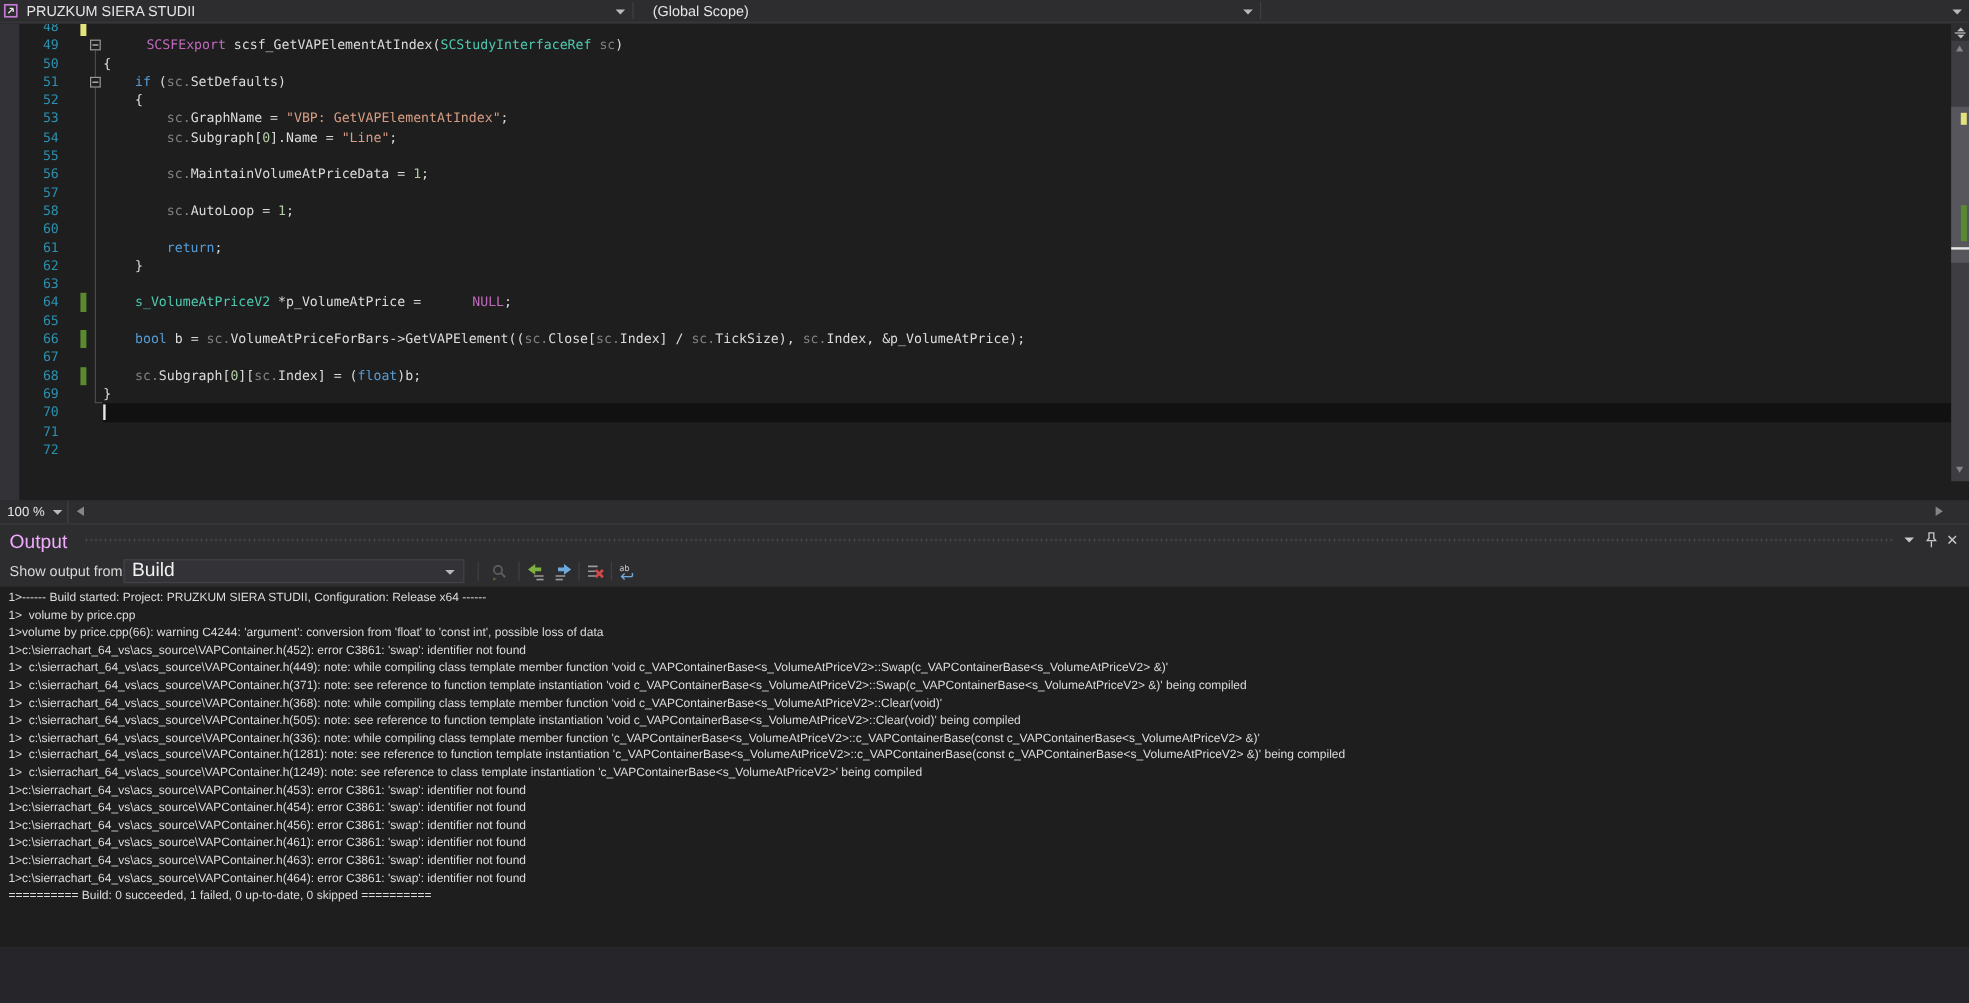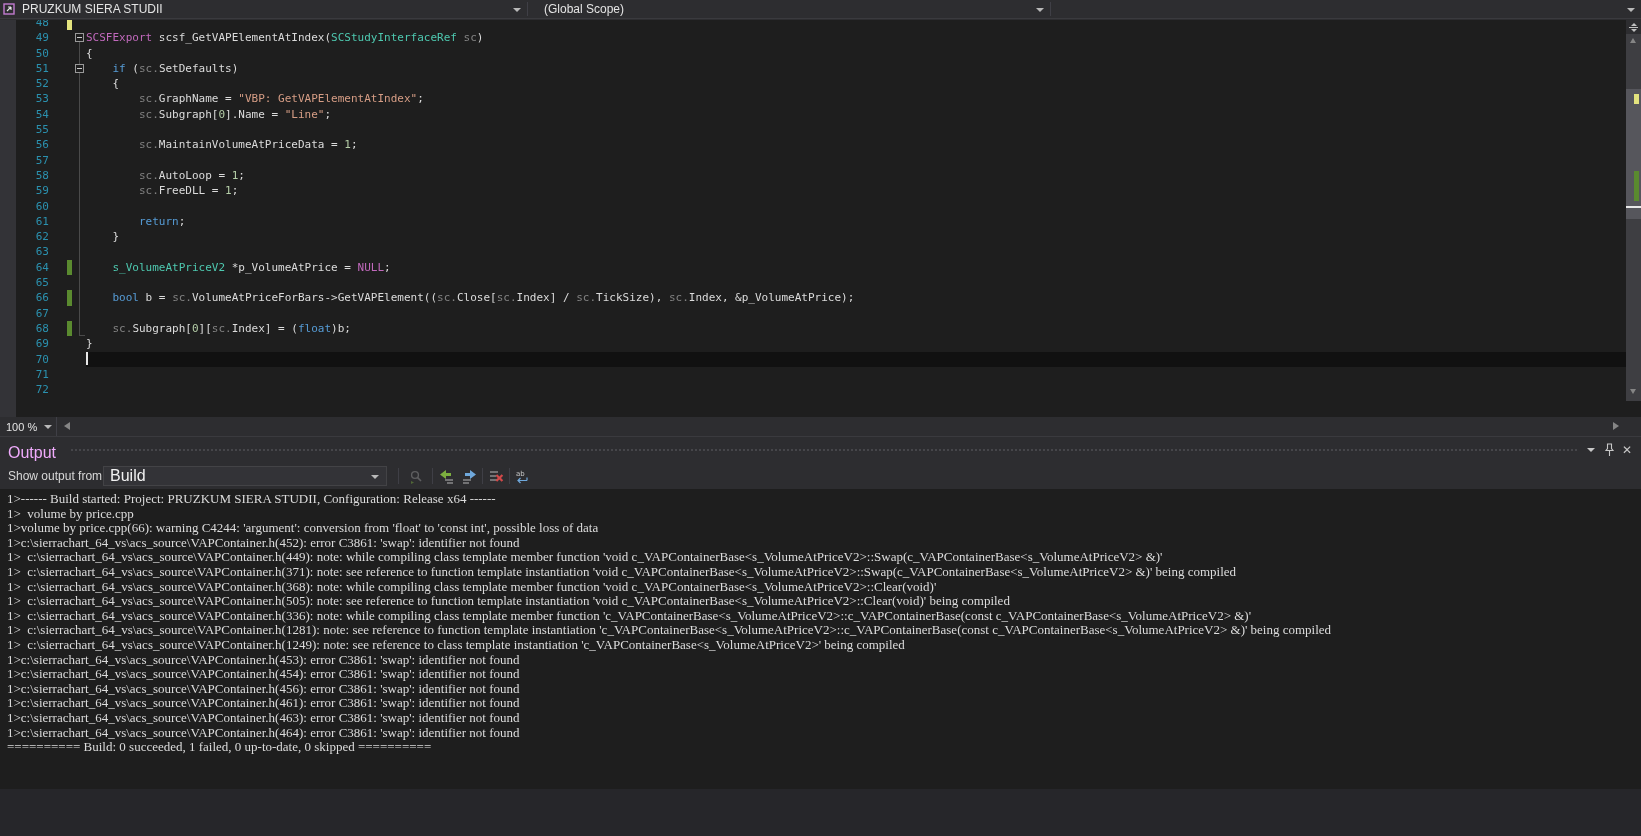--- a/index.html
+++ b/index.html
@@ -38,21 +38,21 @@
   .col-marker .marker { position:absolute; left:12px; top:0; bottom:0; width:5px; }
   .marker-yellow { background:var(--change-unsaved); }
   .marker-green  { background:var(--change-saved); }
   .col-fold { width:11px; position:relative; }
   .fold-box { position:absolute; left:0; top:3px; width:9px; height:9px; border:1px solid #999999;
     background:#1e1e1e; z-index:2; }
   .fold-box::after { content:""; position:absolute; left:1px; right:1px; top:3px; height:1px; background:#cccccc; }
   .col-code { color:var(--text); }
   .tok-kw { color:var(--keyword); }
   .tok-type { color:var(--type); }
-  .tok-macro { color:var(--macro); }
+  .tok-macro { color:var(--macro);margin-left:36px; }
   .tok-str { color:var(--string); }
   .tok-num { color:var(--number); }
   .tok-gray { color:var(--muted); }
   .tok-plain { color:var(--text); }
   .caret { display:inline-block; width:1.5px; height:13px; background:#e8e8e8; vertical-align:middle; margin-top:-2px; }
   .outline-line { position:absolute; left:79px; width:1px; background:#4a4a4a; z-index:1; }
   .outline-tick { position:absolute; left:79px; width:6px; height:1px; background:#4a4a4a; z-index:1; }
 
   
   .vscroll { position:absolute; right:0; top:0; width:15px; height:381px; background:#3e3e42; }
@@ -101,21 +101,21 @@
     border:1px solid #434346; color:#f1f1f1; font-size:16px; display:flex; align-items:center;
     padding-left:6px; }
   .combo .chev { position:absolute; right:7px; top:8px; }
   .otb-sep { position:absolute; top:5px; width:1px; height:16px; background:#3f3f46; }
   .icon-btn { position:absolute; top:2px; width:24px; height:22px; display:flex; align-items:center; justify-content:center; }
   .icon-btn svg { display:block; }
   .disabled { opacity:0.45; }
 
   .output-content { position:absolute; top:52px; left:0; width:1641px; height:300px; background:#1e1e1e;
     overflow:hidden; padding:3px 0 0 7px; }
-  .out-line { font-family:Liberation Serif, serif; font-size:13px; line-height:14.6px;
+  .out-line { font-family:Liberation Sans, sans-serif; font-size:10px; line-height:14.6px;
     color:var(--output-text); white-space:pre; }
   .output-filler { position:absolute; top:352px; left:0; width:1641px; height:48px; background:#26262a; }
 </style>
 </head>
 <body>
 
 <div class="app">
 
   <div class="navbar">
     <div class="nav-dd nav-dd-project">
@@ -148,21 +148,20 @@
         <div class="code-row"><span class="col-num">49</span><span class="col-marker"></span><span class="col-fold"><span class="fold-box"></span></span><span class="col-code"><span class="tok-macro">SCSFExport</span><span class="tok-plain"> scsf_GetVAPElementAtIndex(</span><span class="tok-type">SCStudyInterfaceRef</span><span class="tok-gray"> sc</span><span class="tok-plain">)</span></span></div>
         <div class="code-row"><span class="col-num">50</span><span class="col-marker"></span><span class="col-fold"></span><span class="col-code"><span class="tok-plain">{</span></span></div>
         <div class="code-row"><span class="col-num">51</span><span class="col-marker"></span><span class="col-fold"><span class="fold-box"></span></span><span class="col-code"><span class="tok-plain">    </span><span class="tok-kw">if</span><span class="tok-plain"> (</span><span class="tok-gray">sc.</span><span class="tok-plain">SetDefaults)</span></span></div>
         <div class="code-row"><span class="col-num">52</span><span class="col-marker"></span><span class="col-fold"></span><span class="col-code"><span class="tok-plain">    {</span></span></div>
         <div class="code-row"><span class="col-num">53</span><span class="col-marker"></span><span class="col-fold"></span><span class="col-code"><span class="tok-plain">        </span><span class="tok-gray">sc.</span><span class="tok-plain">GraphName = </span><span class="tok-str">"VBP: GetVAPElementAtIndex"</span><span class="tok-plain">;</span></span></div>
         <div class="code-row"><span class="col-num">54</span><span class="col-marker"></span><span class="col-fold"></span><span class="col-code"><span class="tok-plain">        </span><span class="tok-gray">sc.</span><span class="tok-plain">Subgraph[</span><span class="tok-num">0</span><span class="tok-plain">].Name = </span><span class="tok-str">"Line"</span><span class="tok-plain">;</span></span></div>
         <div class="code-row"><span class="col-num">55</span><span class="col-marker"></span><span class="col-fold"></span><span class="col-code"></span></div>
         <div class="code-row"><span class="col-num">56</span><span class="col-marker"></span><span class="col-fold"></span><span class="col-code"><span class="tok-plain">        </span><span class="tok-gray">sc.</span><span class="tok-plain">MaintainVolumeAtPriceData = </span><span class="tok-num">1</span><span class="tok-plain">;</span></span></div>
         <div class="code-row"><span class="col-num">57</span><span class="col-marker"></span><span class="col-fold"></span><span class="col-code"></span></div>
         <div class="code-row"><span class="col-num">58</span><span class="col-marker"></span><span class="col-fold"></span><span class="col-code"><span class="tok-plain">        </span><span class="tok-gray">sc.</span><span class="tok-plain">AutoLoop = </span><span class="tok-num">1</span><span class="tok-plain">;</span></span></div>
-        <div class="code-row"><span class="col-num">59</span><span class="col-marker"></span><span class="col-fold"></span><span class="col-code"><span class="tok-plain">        </span><span class="tok-gray">sc.</span><span class="tok-plain">FreeDLL = </span><span class="tok-num">1</span><span class="tok-plain">;</span></span></div>
         <div class="code-row"><span class="col-num">60</span><span class="col-marker"></span><span class="col-fold"></span><span class="col-code"></span></div>
         <div class="code-row"><span class="col-num">61</span><span class="col-marker"></span><span class="col-fold"></span><span class="col-code"><span class="tok-plain">        </span><span class="tok-kw">return</span><span class="tok-plain">;</span></span></div>
         <div class="code-row"><span class="col-num">62</span><span class="col-marker"></span><span class="col-fold"></span><span class="col-code"><span class="tok-plain">    }</span></span></div>
         <div class="code-row"><span class="col-num">63</span><span class="col-marker"></span><span class="col-fold"></span><span class="col-code"></span></div>
         <div class="code-row"><span class="col-num">64</span><span class="col-marker"><span class="marker marker-green"></span></span><span class="col-fold"></span><span class="col-code"><span class="tok-plain">    </span><span class="tok-type">s_VolumeAtPriceV2</span><span class="tok-plain"> *p_VolumeAtPrice = </span><span class="tok-macro">NULL</span><span class="tok-plain">;</span></span></div>
         <div class="code-row"><span class="col-num">65</span><span class="col-marker"></span><span class="col-fold"></span><span class="col-code"></span></div>
         <div class="code-row"><span class="col-num">66</span><span class="col-marker"><span class="marker marker-green"></span></span><span class="col-fold"></span><span class="col-code"><span class="tok-plain">    </span><span class="tok-kw">bool</span><span class="tok-plain"> b = </span><span class="tok-gray">sc.</span><span class="tok-plain">VolumeAtPriceForBars-&gt;GetVAPElement((</span><span class="tok-gray">sc.</span><span class="tok-plain">Close[</span><span class="tok-gray">sc.</span><span class="tok-plain">Index] / </span><span class="tok-gray">sc.</span><span class="tok-plain">TickSize), </span><span class="tok-gray">sc.</span><span class="tok-plain">Index, &amp;p_VolumeAtPrice);</span></span></div>
         <div class="code-row"><span class="col-num">67</span><span class="col-marker"></span><span class="col-fold"></span><span class="col-code"></span></div>
         <div class="code-row"><span class="col-num">68</span><span class="col-marker"><span class="marker marker-green"></span></span><span class="col-fold"></span><span class="col-code"><span class="tok-plain">    </span><span class="tok-gray">sc.</span><span class="tok-plain">Subgraph[</span><span class="tok-num">0</span><span class="tok-plain">][</span><span class="tok-gray">sc.</span><span class="tok-plain">Index] = (</span><span class="tok-kw">float</span><span class="tok-plain">)b;</span></span></div>
         <div class="code-row"><span class="col-num">69</span><span class="col-marker"></span><span class="col-fold"></span><span class="col-code"><span class="tok-plain">}</span></span></div>

